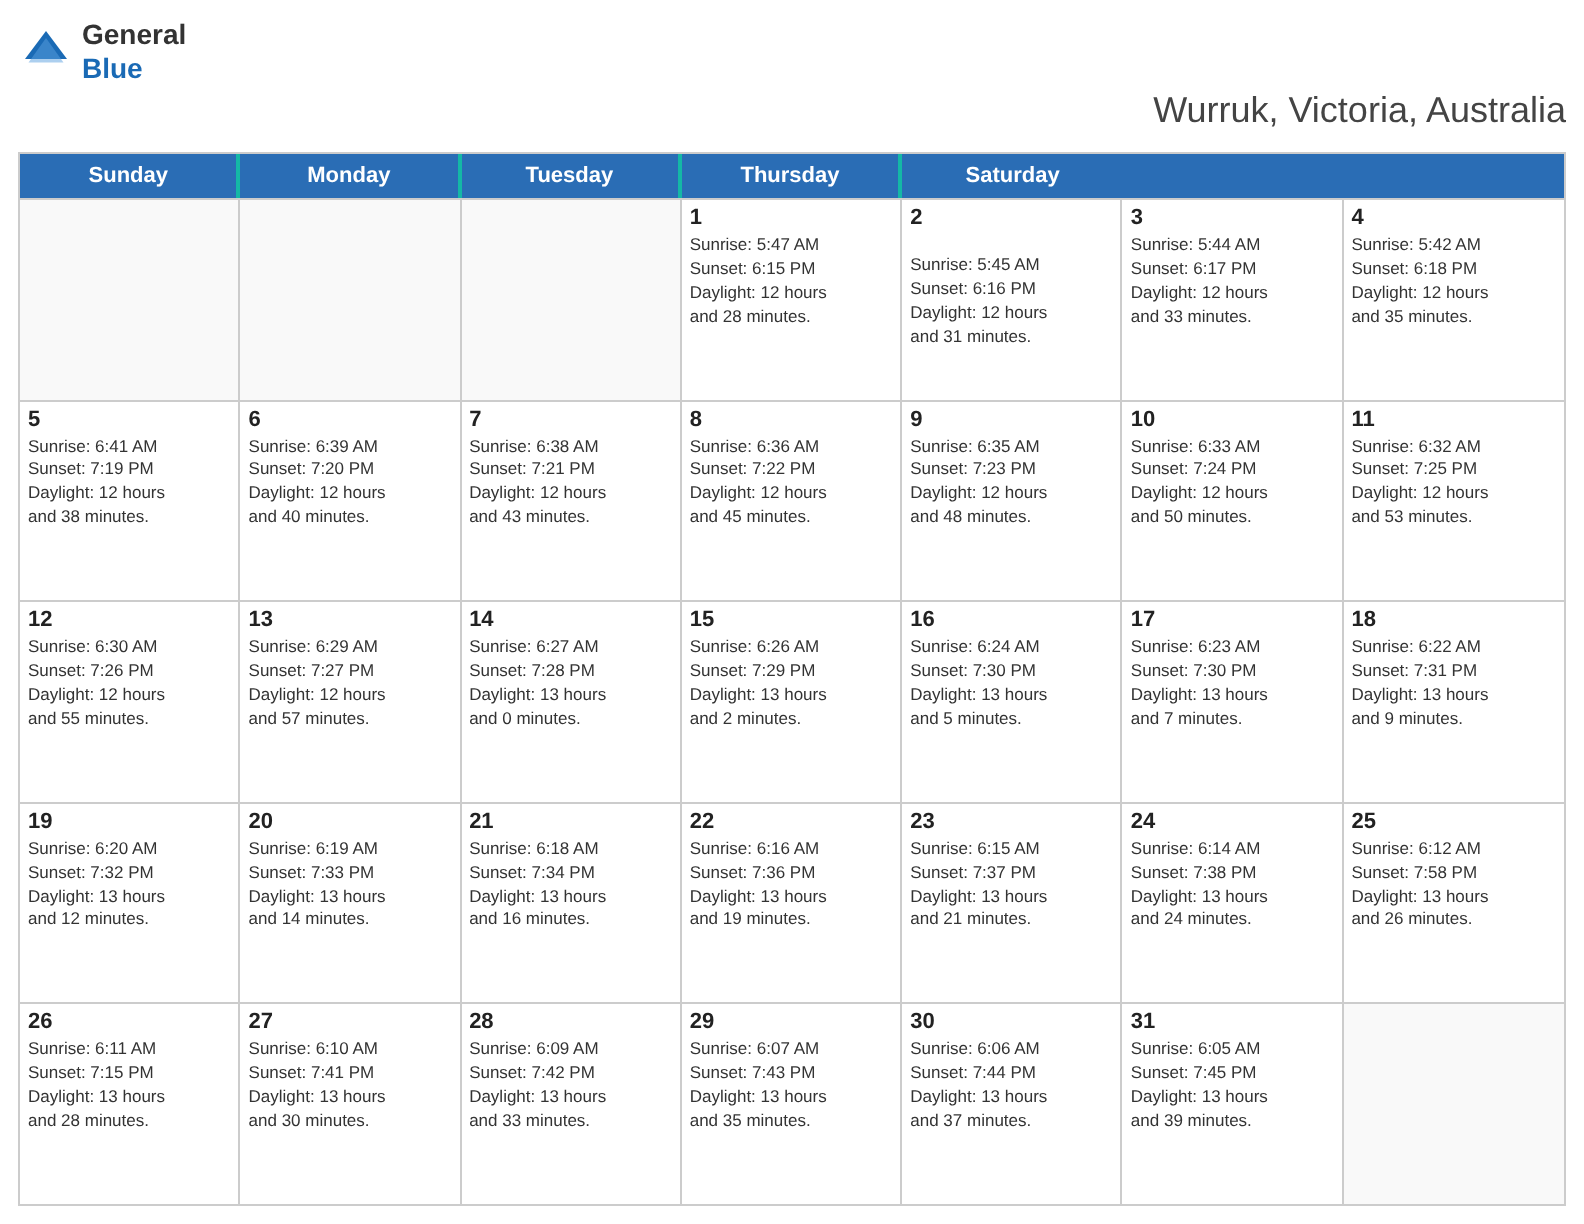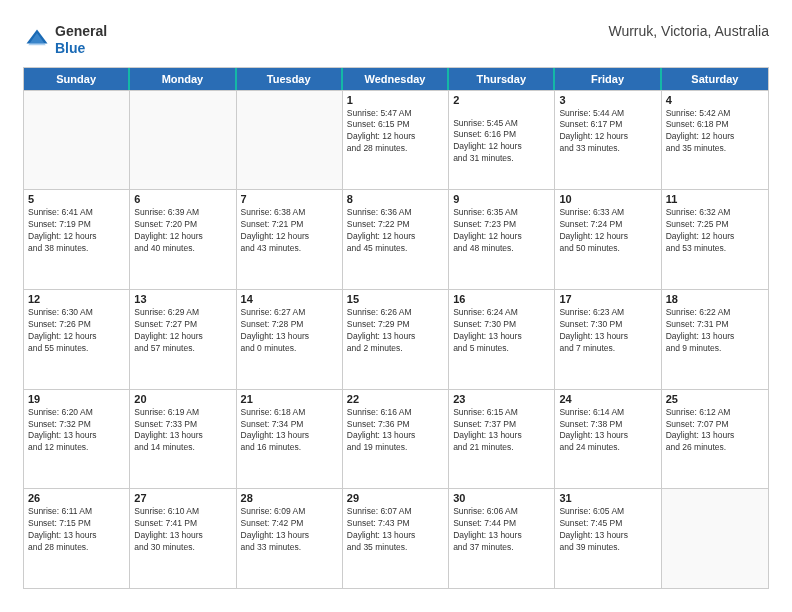--- a/index.html
+++ b/index.html
@@ -6,21 +6,21 @@
     body {
       width: 792px;
       height: 612px;
       font-family: Arial, sans-serif;
       background: #fff;
       overflow: hidden;
     }
     .page {
       width: 792px;
       height: 612px;
-      padding: 23px;
+      padding: 9px;
       display: flex;
       flex-direction: column;
     }
     .header {
       display: flex;
       justify-content: space-between;
       align-items: flex-start;
       margin-bottom: 10px;
     }
     .logo {
@@ -41,22 +41,23 @@
     }
     .title-block {
       text-align: right;
     }
     .title-month {
       font-size: 32px;
       font-weight: normal;
       color: #222;
     }
     .title-location {
-      font-size: 14px;
+      font-size: 18px;
       color: #444;
+      margin-top: 36px;
     }
     .calendar {
       flex: 1;
       display: flex;
       flex-direction: column;
       border: 1px solid #ccc;
     }
     .cal-header {
       display: grid;
       grid-template-columns: repeat(7, 1fr);
@@ -122,23 +123,21 @@
     <div class="title-block">
       <div class="title-location">Wurruk, Victoria, Australia</div>
     </div>
   </div>
 
   <div class="calendar">
     <div class="cal-header" id="cal-header">
         <div class="cal-header-cell">Sunday</div>
         <div class="cal-header-cell">Monday</div>
         <div class="cal-header-cell">Tuesday</div>
-        <div class="cal-header-cell">Wednesday</div>
         <div class="cal-header-cell">Thursday</div>
-        <div class="cal-header-cell">Friday</div>
         <div class="cal-header-cell">Saturday</div>
       </div>
     <div class="cal-body" id="cal-body">
         <div class="cal-row">
           <div class="cal-cell empty"></div>
           <div class="cal-cell empty"></div>
           <div class="cal-cell empty"></div>
           <div class="cal-cell">
             <div class="cell-day">1</div>
             <div class="cell-info" style="white-space: pre-line;">Sunrise: 5:47 AM
@@ -309,21 +308,21 @@
           <div class="cal-cell">
             <div class="cell-day">24</div>
             <div class="cell-info" style="white-space: pre-line;">Sunrise: 6:14 AM
 Sunset: 7:38 PM
 Daylight: 13 hours
 and 24 minutes.</div>
           </div>
           <div class="cal-cell">
             <div class="cell-day">25</div>
             <div class="cell-info" style="white-space: pre-line;">Sunrise: 6:12 AM
-Sunset: 7:07 PM
+Sunset: 7:58 PM
 Daylight: 13 hours
 and 26 minutes.</div>
           </div>
         </div>
         <div class="cal-row">
           <div class="cal-cell">
             <div class="cell-day">26</div>
             <div class="cell-info" style="white-space: pre-line;">Sunrise: 6:11 AM
 Sunset: 7:15 PM
 Daylight: 13 hours

